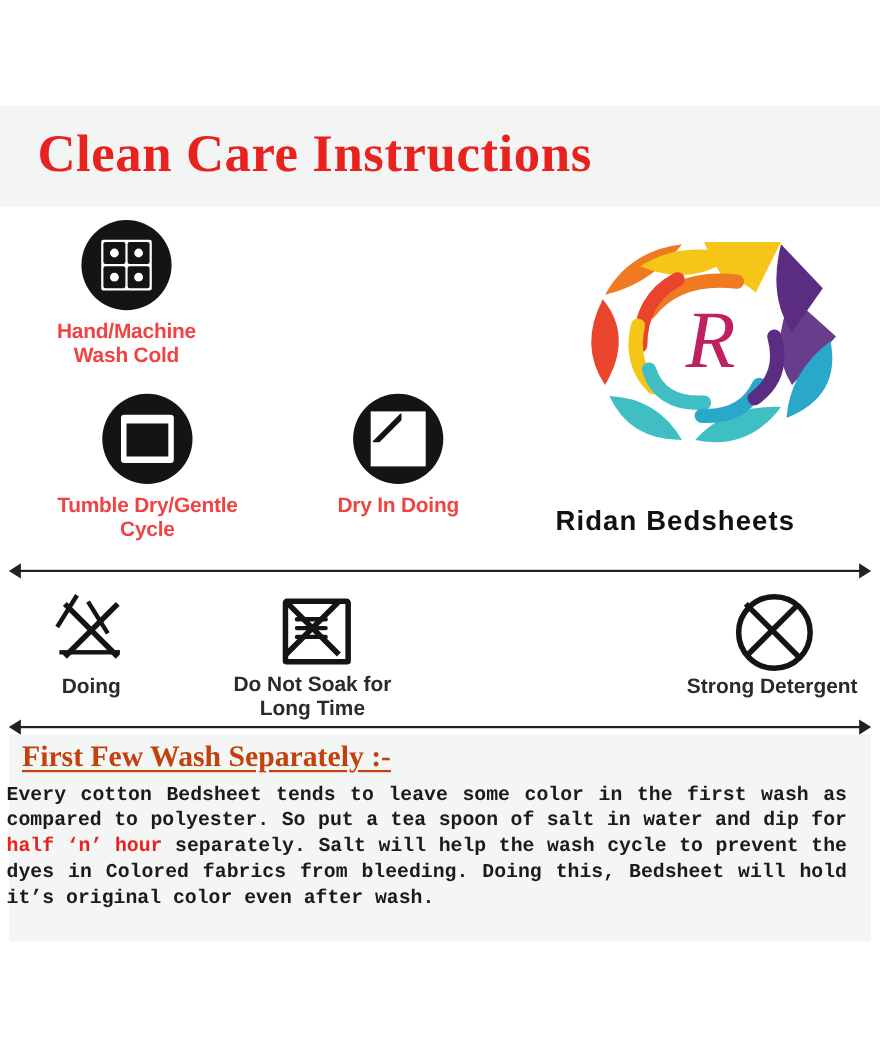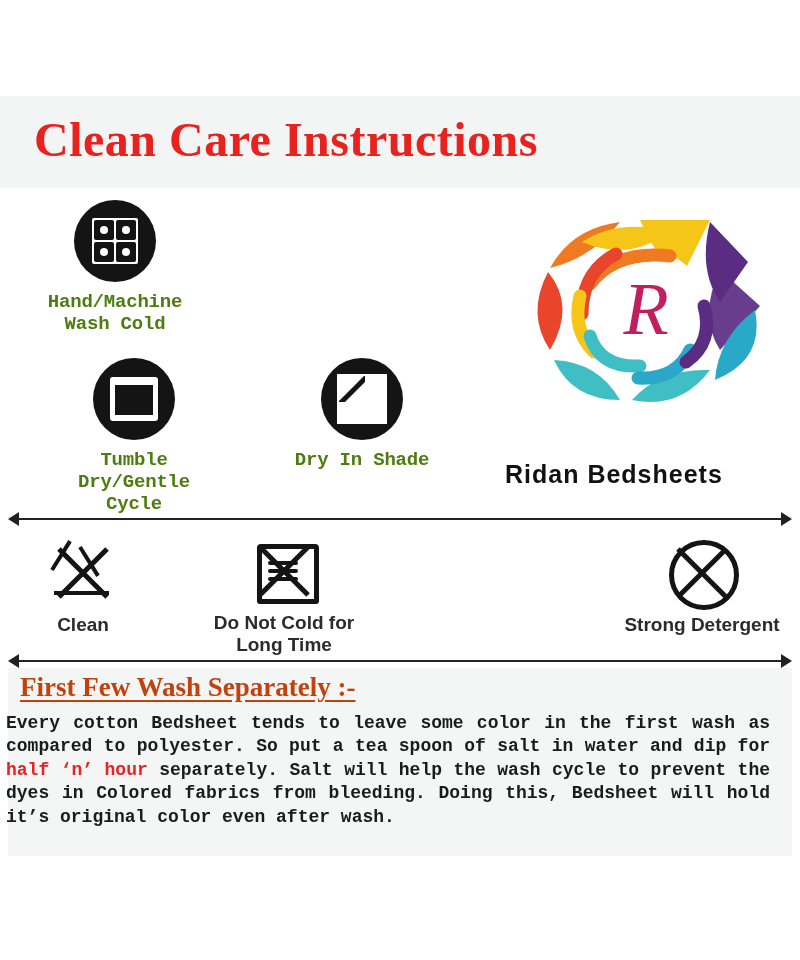--- a/index.html
+++ b/index.html
@@ -55,24 +55,23 @@
     height: 82px;
     border-radius: 50%;
     background: #141414;
     margin: 0 auto;
     position: relative;
   }
   .icon-label {
     margin-top: 9px;
     font-size: 19px;
     font-weight: bold;
-    color: #4d7c0f;
+    color: #ef4444;
     line-height: 1.16;
     letter-spacing: -0.2px;
-    font-family: Liberation Mono, monospace;
   }
 
   
   .mw-box {
     position: absolute;
     left: 50%; top: 50%;
     transform: translate(-50%, -50%);
     width: 46px; height: 46px;
     background: #fff;
     border-radius: 2px;
@@ -364,21 +363,21 @@
       <span>Cycle</span>
     </div>
   </div>
 
   <div class="icon-cell" style="left:272px; top:358px; width:180px;">
     <div class="icon-circle">
       <div class="ds-box">
           <div class="ds-slash"></div>
         </div>
     </div>
-    <div class="icon-label">Dry In Shade</div>
+    <div class="icon-label">Dry In Doing</div>
   </div>
 
   <div class="logo-wrap">
     <svg width="245" height="210" viewBox="0 0 245 210">
 
       <path d="M120 10 L190 10 L160 70 Q135 45 120 10 Z" fill="#f5c518"></path>
       <path d="M190 12 L228 52 L200 92 Q178 60 190 12 Z" fill="#5b2d82"></path>
       <path d="M200 60 L240 96 L200 140 Q178 106 200 60 Z" fill="#5b2d82" opacity="0.92"></path>
       <path d="M235 100 Q245 150 195 170 Q198 128 235 100 Z" fill="#2aa8c9"></path>
       <path d="M190 160 Q160 200 112 190 Q140 158 190 160 Z" fill="#3fbfc4"></path>
@@ -409,35 +408,35 @@
 
   <div class="pro-cell" style="left:18px; top:540px; width:130px;">
     <div class="pro-icon">
       <div class="tri"></div>
       <div class="tri-line tri-a"></div>
       <div class="tri-line tri-b"></div>
       <div class="tri-line tri-c"></div>
       <div class="x1"></div>
       <div class="x2"></div>
     </div>
-    <div class="pro-label">Clean</div>
+    <div class="pro-label">Doing</div>
   </div>
 
   <div class="pro-cell" style="left:198px; top:538px; width:172px;">
     <div class="pro-icon">
       <div class="bucket">
         <div class="bucket-wave bw1"></div>
         <div class="bucket-wave bw2"></div>
         <div class="bucket-wave bw3"></div>
       </div>
       <div class="x1"></div>
       <div class="x2"></div>
     </div>
     <div class="pro-label">
-      <span>Do Not Cold for</span><br>
+      <span>Do Not Soak for</span><br>
       <span>Long Time</span>
     </div>
   </div>
 
 
   <div class="pro-cell" style="left:622px; top:540px; width:160px;">
     <div class="pro-icon">
       <div class="circle-x"></div>
       <div class="x1"></div>
       <div class="x2"></div>

